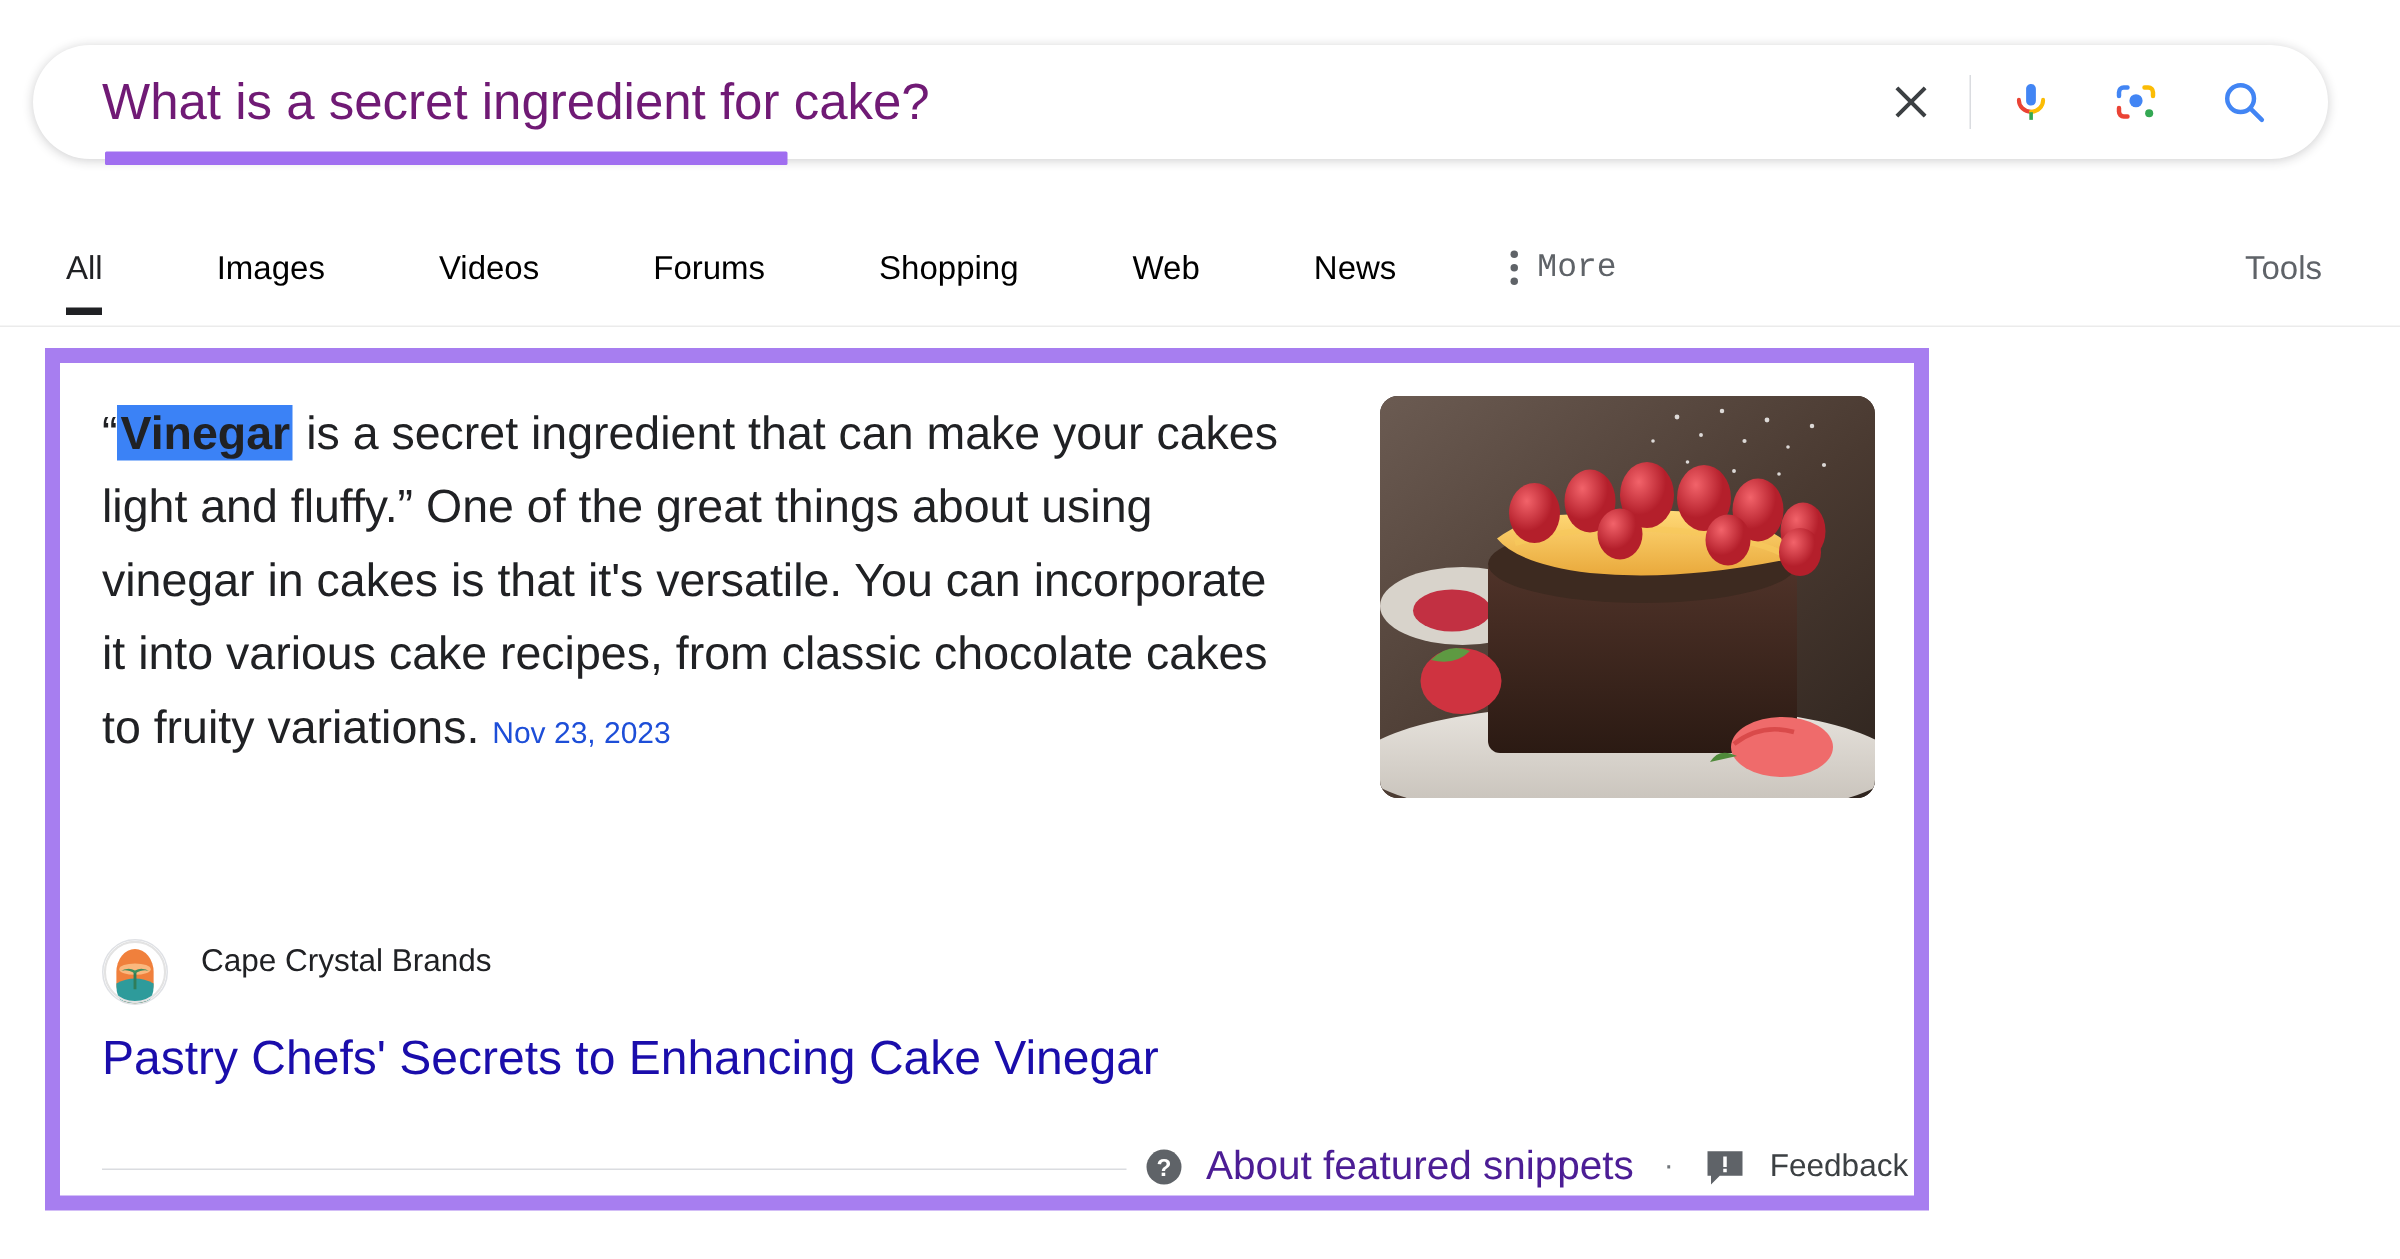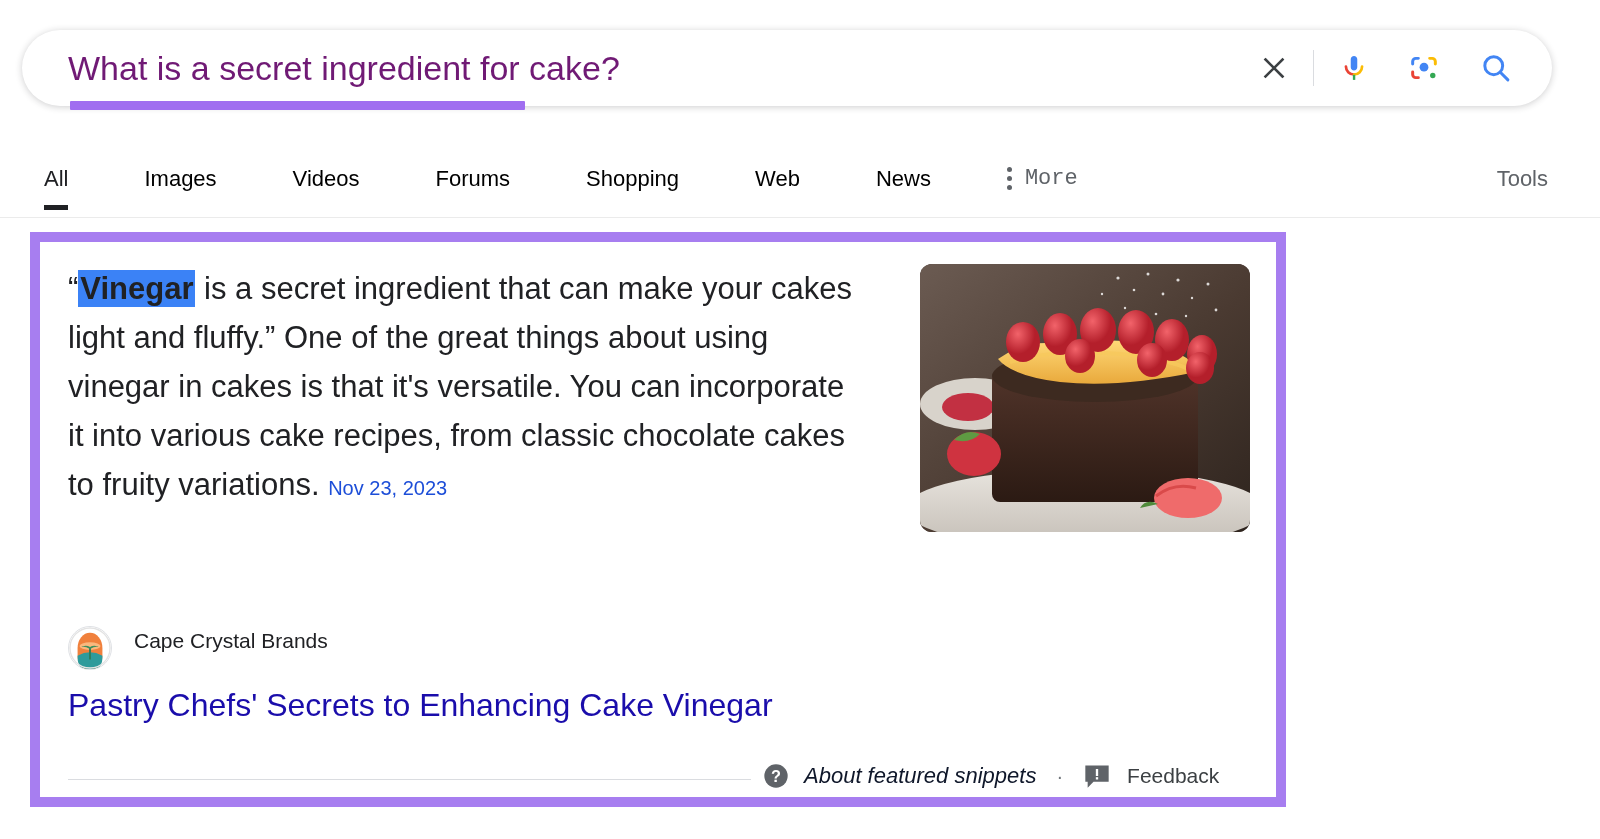--- a/index.html
+++ b/index.html
@@ -97,21 +97,21 @@
   .result-title {
     position: absolute; left: 28px; top: 442px;
     font-size: 32px; color: #1a0dab; text-decoration: none; cursor: pointer;
     line-height: 42px; white-space: nowrap;
   }
 
   
   .snip-divider { position: absolute; left: 28px; top: 537px; width: 683px; height: 1px; background: #dadce0; }
   .snip-footer { position: absolute; left: 722px; top: 520px; display: flex; align-items: center; }
   .help-icon { width: 28px; height: 28px; margin-right: 14px; }
-  .about-link { font-size: 22px; color: #0f172a; cursor: pointer; font-style: italic; }
+  .about-link { font-size: 27px; color: #4c1d95; cursor: pointer; }
   .sep-dot { margin: 0 20px; color: #70757a; font-size: 20px; }
   .fb-icon { width: 28px; height: 26px; margin-right: 16px; }
   .feedback-link { font-size: 21px; color: #3c4043; cursor: pointer; }
 </style>
 </head>
 <body>
 
 <div class="searchbar-wrap">
   <div class="searchbar">
     <input class="search-input" type="text" placeholder="Search" value="What is a secret ingredient for cake?" style="">

